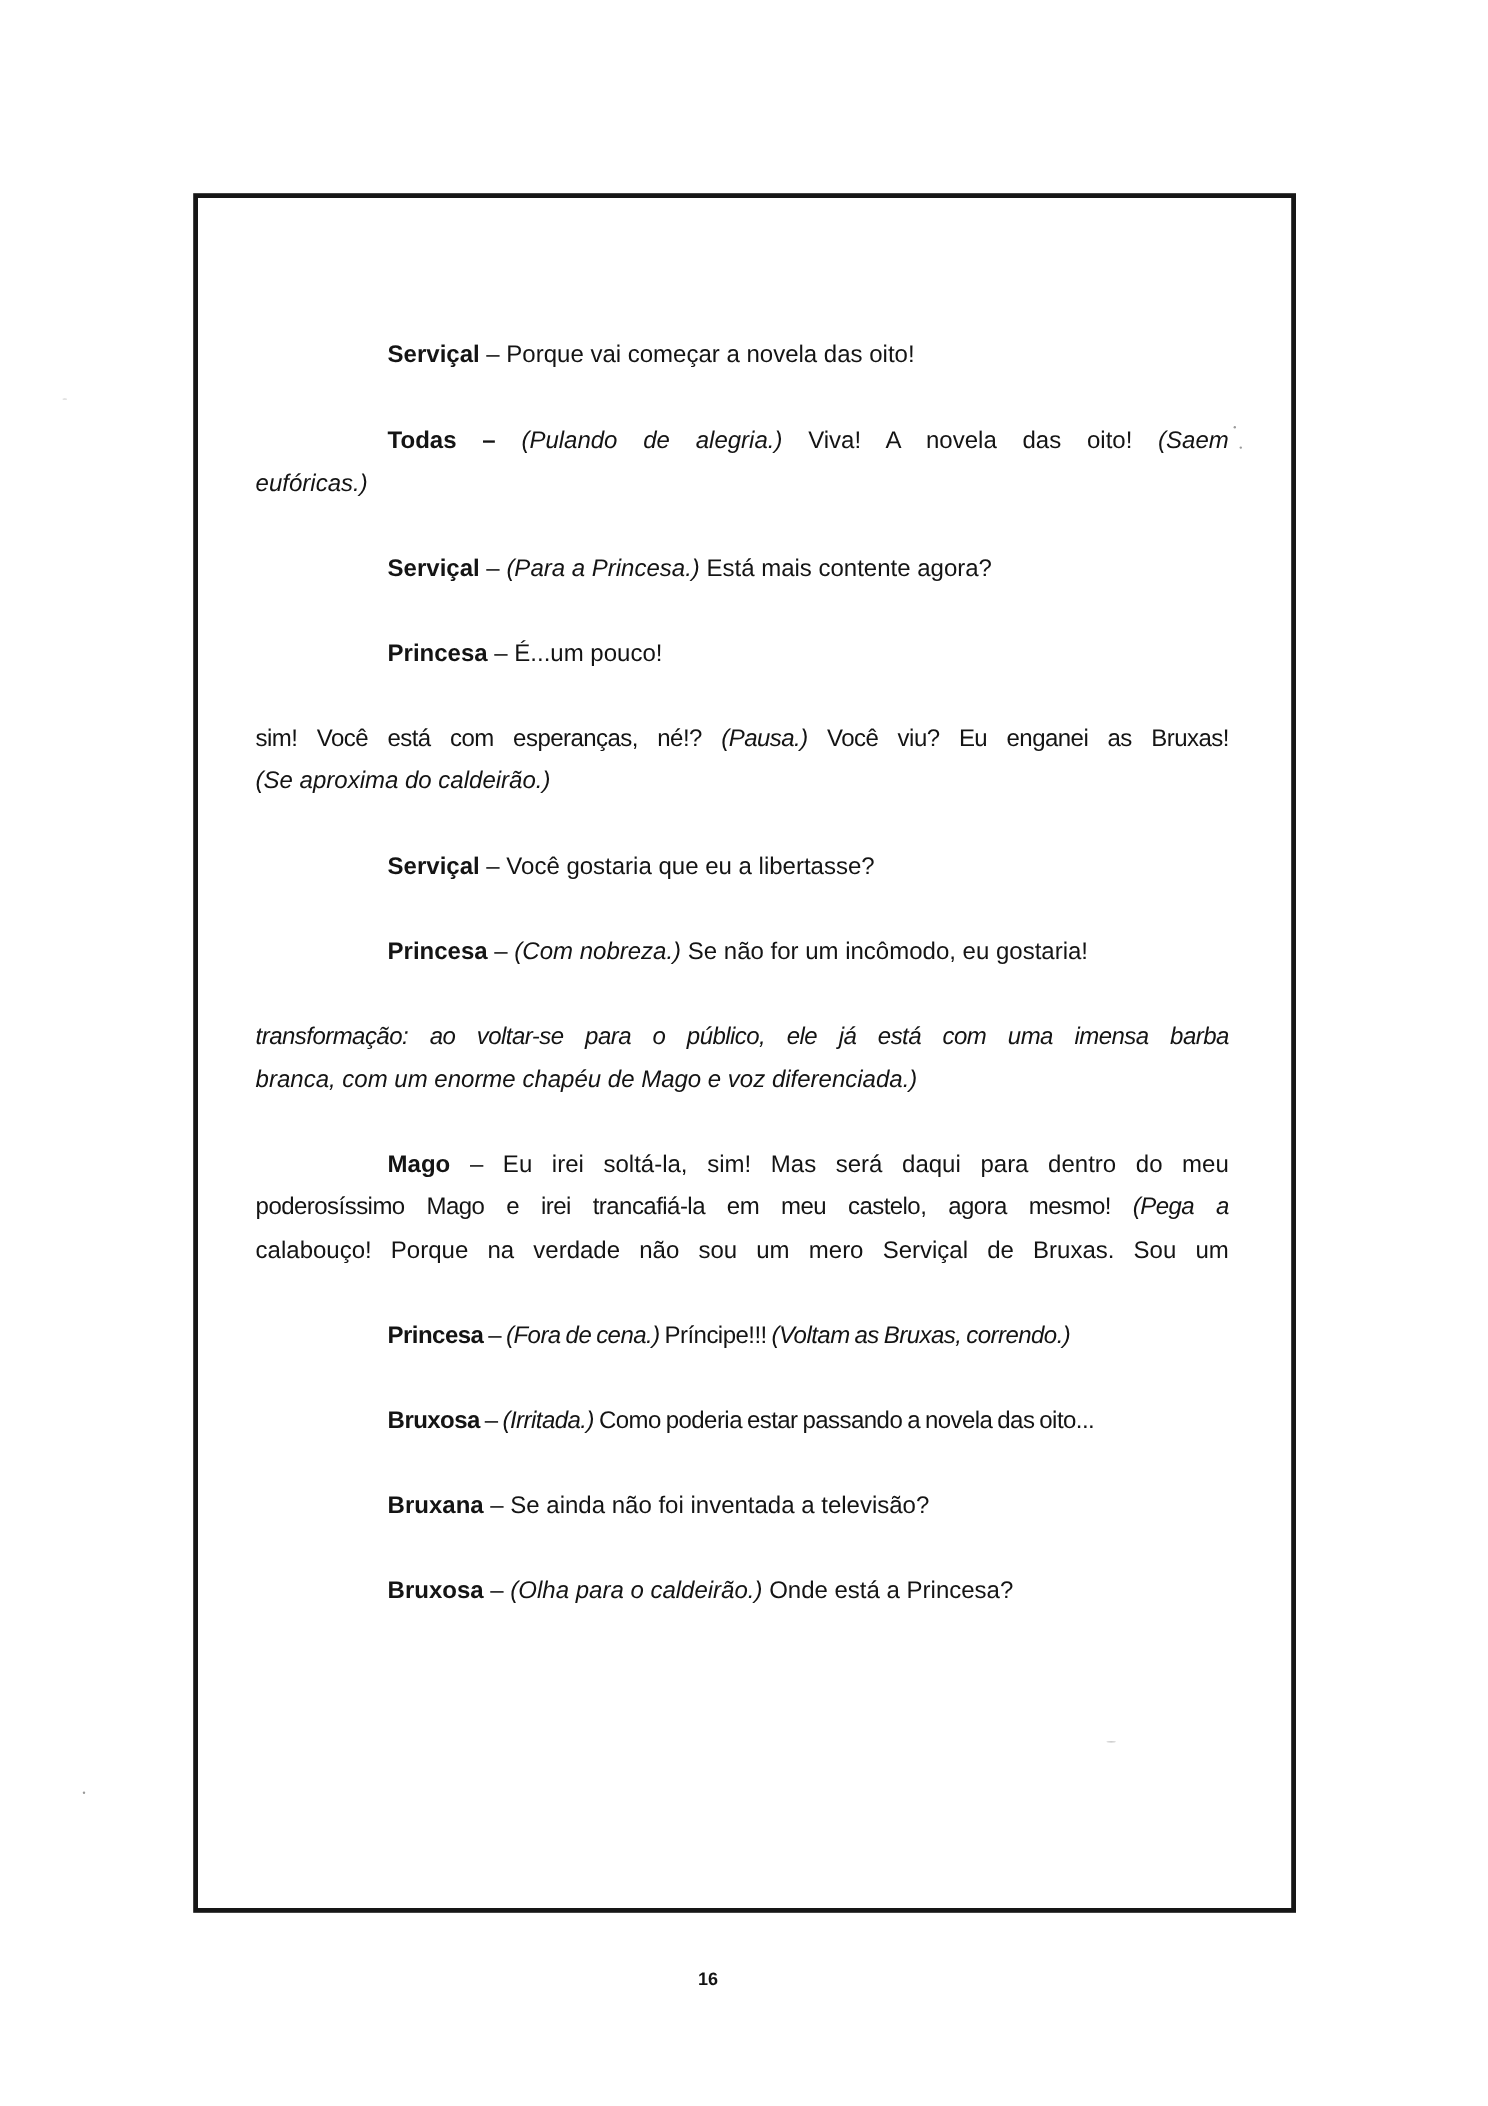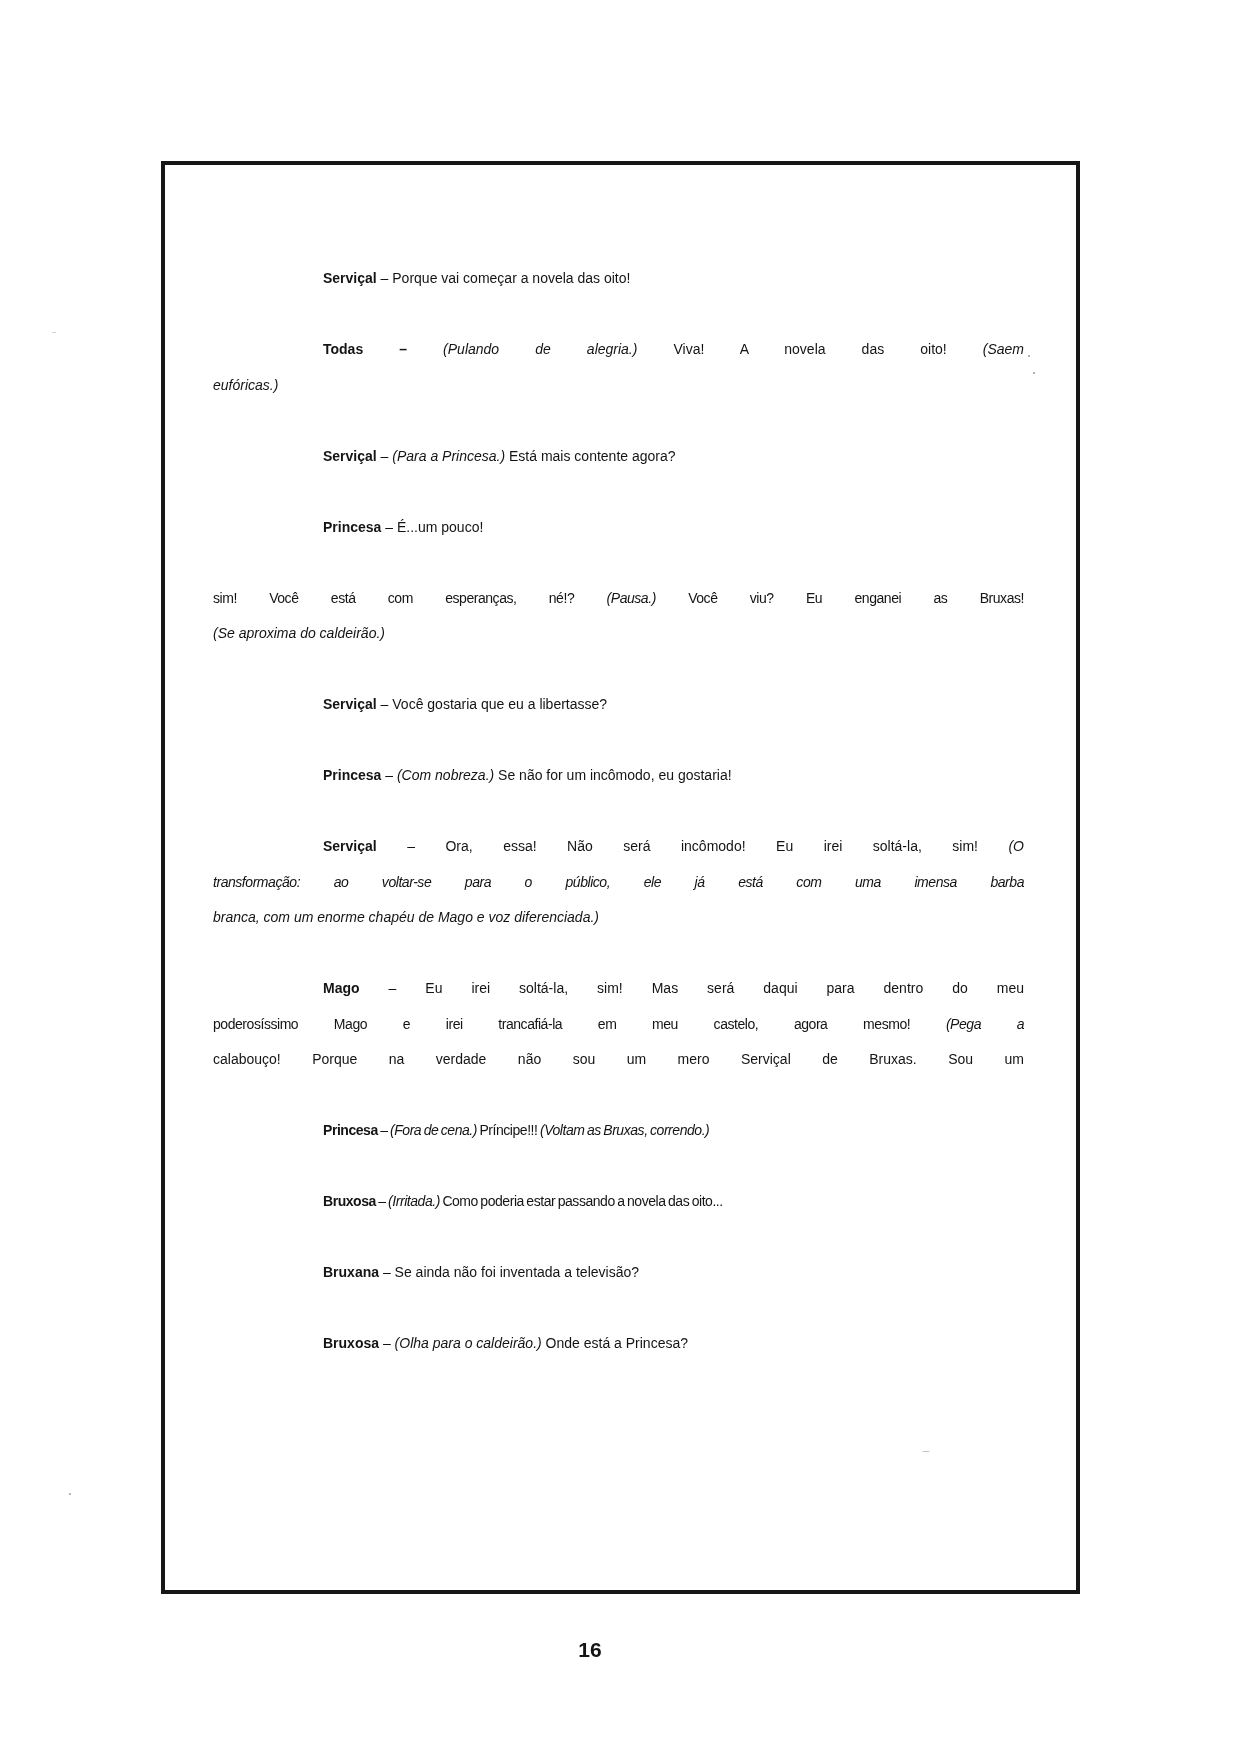--- a/index.html
+++ b/index.html
@@ -7,33 +7,33 @@
     width: 1240px; height: 1755px; position: relative; overflow: hidden;
     background: #ffffff; color: #141414;
     font-family: "Liberation Sans", "DejaVu Sans", sans-serif;
   }
   .frame {
     position: absolute; left: 161px; top: 161px;
     width: 911px; height: 1425px;
     border: 4px solid #161616;
   }
   .script {
-    position: absolute; left: 213px; top: 261px; width: 811px;
-    font-size: 14px; line-height: 35.5px;
+    position: absolute; left: 213px; top: 279px; width: 811px;
+    font-size: 20px; line-height: 35.5px;
   }
   .para { margin: 0 0 35.5px 0; }
   .line { display: block; white-space: normal; }
   .line.first { text-indent: 110px; }
   .line.just { text-align: justify; text-align-last: justify; }
   .line.tight { letter-spacing: -0.45px; word-spacing: -1px; }
   .b { font-weight: bold; }
   .i { font-style: italic; }
   .page-number {
     position: absolute; left: 570px; top: 1638px; width: 40px; text-align: center;
-    font-weight: bold; font-size: 21px; line-height: 24px;
+    font-weight: bold; font-size: 15px; line-height: 24px;
   }
   .speck { position: absolute; background: #9a9a9a; border-radius: 50%; }
 </style>
 </head>
 <body>
 
 <div class="frame"></div>
 
 <div class="script">
 
@@ -62,21 +62,20 @@
 
   <p class="para">
     <span class="line first"><span class="b">Serviçal</span><span> – Você gostaria que eu a libertasse?</span></span>
   </p>
 
   <p class="para">
     <span class="line first"><span class="b">Princesa</span><span> – </span><span class="i">(Com nobreza.)</span><span> Se não for um incômodo, eu gostaria!</span></span>
   </p>
 
   <p class="para">
-    <span class="line first just"><span class="b">Serviçal</span><span> – Ora, essa! Não será incômodo! Eu irei soltá-la, sim! </span><span class="i">(O</span></span>
     <span class="line just tight"><span class="i">transformação: ao voltar-se para o público, ele já está com uma imensa barba</span></span>
     <span class="line"><span class="i">branca, com um enorme chapéu de Mago e voz diferenciada.)</span></span>
   </p>
 
   <p class="para">
     <span class="line first just"><span class="b">Mago</span><span> – Eu irei soltá-la, sim! Mas será daqui para dentro do meu</span></span>
     <span class="line just tight"><span>poderosíssimo Mago e irei trancafiá-la em meu castelo, agora mesmo! </span><span class="i">(Pega a</span></span>
     <span class="line just"><span>calabouço! Porque na verdade não sou um mero Serviçal de Bruxas. Sou um</span></span>
   </p>
 

